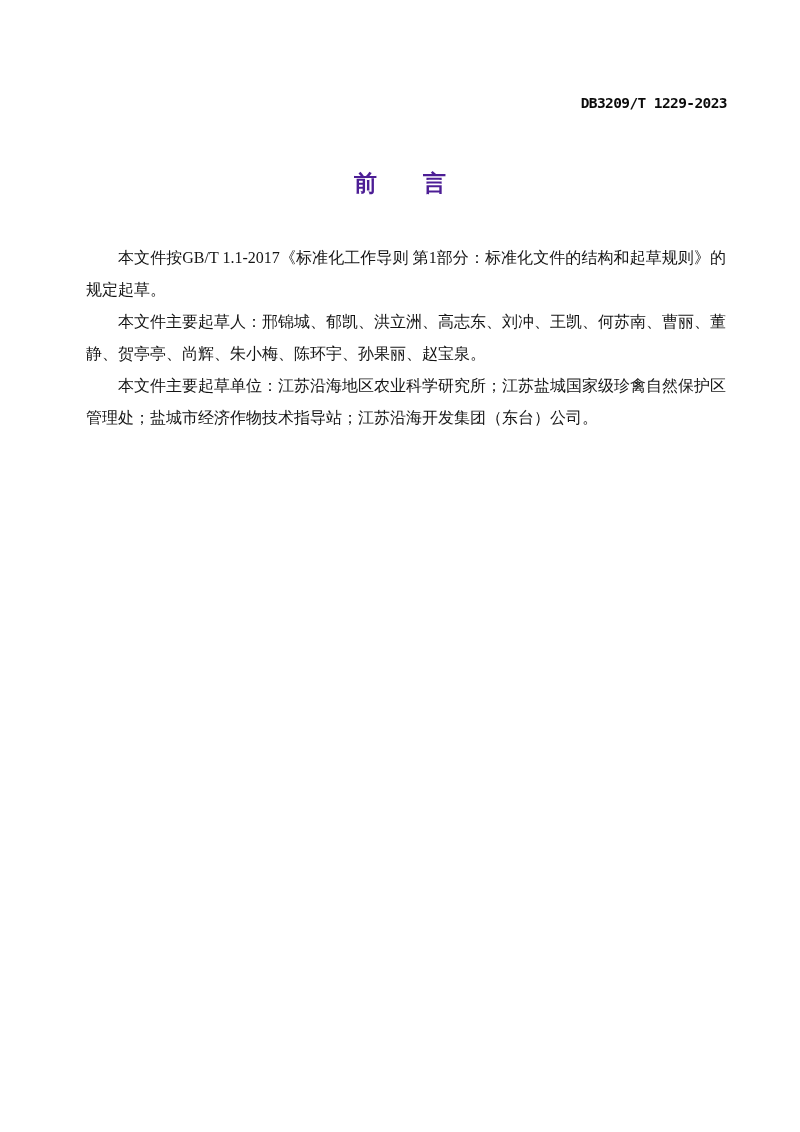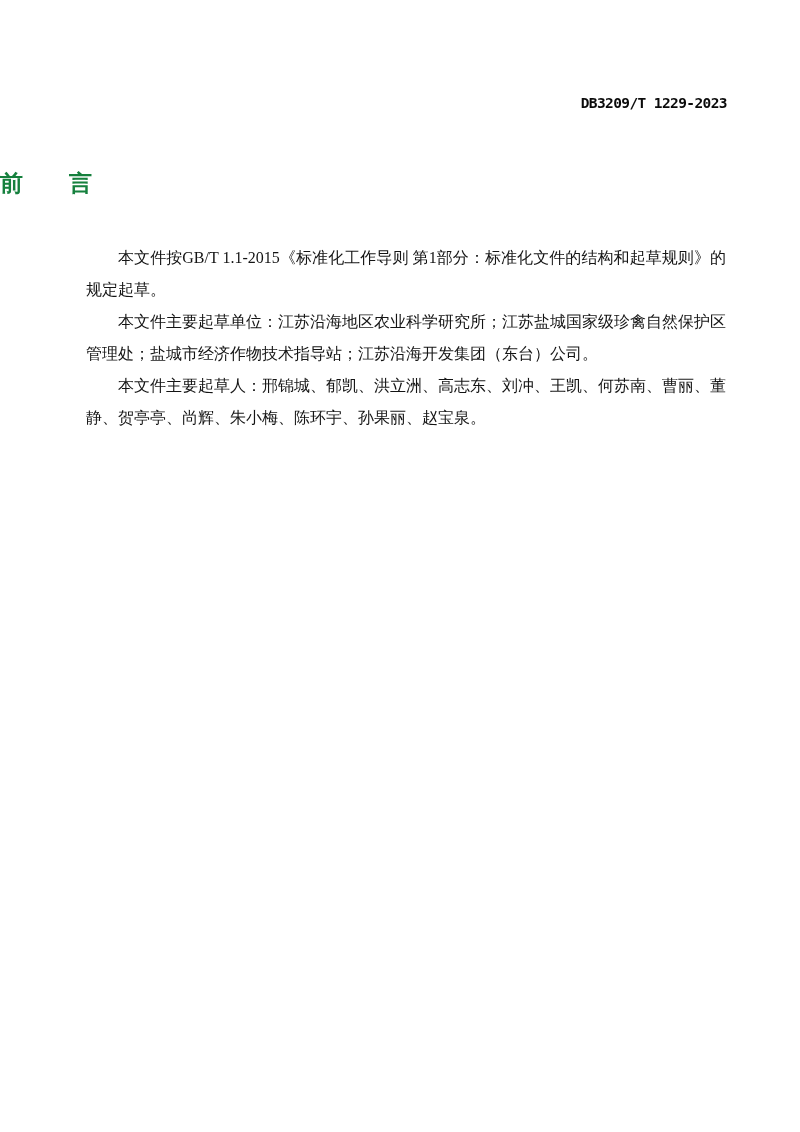--- a/index.html
+++ b/index.html
@@ -26,26 +26,26 @@
     letter-spacing: -0.6px;
     color: #0a0a0a;
     white-space: nowrap;
   }
   .doc-title {
     position: absolute;
     top: 163px;
     left: 0;
     width: 100%;
     margin: 0;
-    text-align: left;
+    text-align: center;
     font-family: "DejaVu Sans", "Liberation Sans", sans-serif;
     font-size: 23px;
     font-weight: 600;
     line-height: 40px;
-    color: #15803d;
+    color: #4c1d95;
   }
   .doc-body {
     position: absolute;
     top: 242px;
     left: 86px;
     right: 74px;
     font-size: 16px;
     line-height: 32px;
     text-align: justify;
     color: #141414;
@@ -57,17 +57,17 @@
 </style>
 </head>
 <body>
 
 <div class="page">
   <div class="doc-code">DB3209/T 1229-2023</div>
 
   <h1 class="doc-title">前　　言</h1>
 
   <div class="doc-body">
-    <p>本文件按GB/T 1.1-2015《标准化工作导则 第1部分：标准化文件的结构和起草规则》的规定起草。</p>
+    <p>本文件按GB/T 1.1-2017《标准化工作导则 第1部分：标准化文件的结构和起草规则》的规定起草。</p>
+    <p>本文件主要起草人：邢锦城、郁凯、洪立洲、高志东、刘冲、王凯、何苏南、曹丽、董静、贺亭亭、尚辉、朱小梅、陈环宇、孙果丽、赵宝泉。</p>
     <p>本文件主要起草单位：江苏沿海地区农业科学研究所；江苏盐城国家级珍禽自然保护区管理处；盐城市经济作物技术指导站；江苏沿海开发集团（东台）公司。</p>
-    <p>本文件主要起草人：邢锦城、郁凯、洪立洲、高志东、刘冲、王凯、何苏南、曹丽、董静、贺亭亭、尚辉、朱小梅、陈环宇、孙果丽、赵宝泉。</p>
   </div>
 </div>
 
 </body></html>

